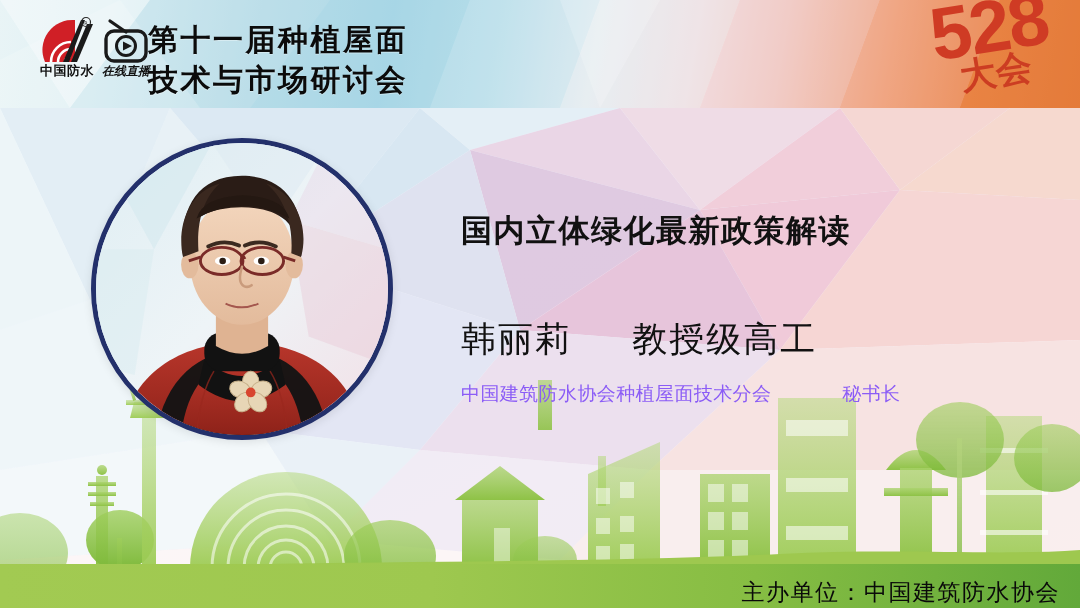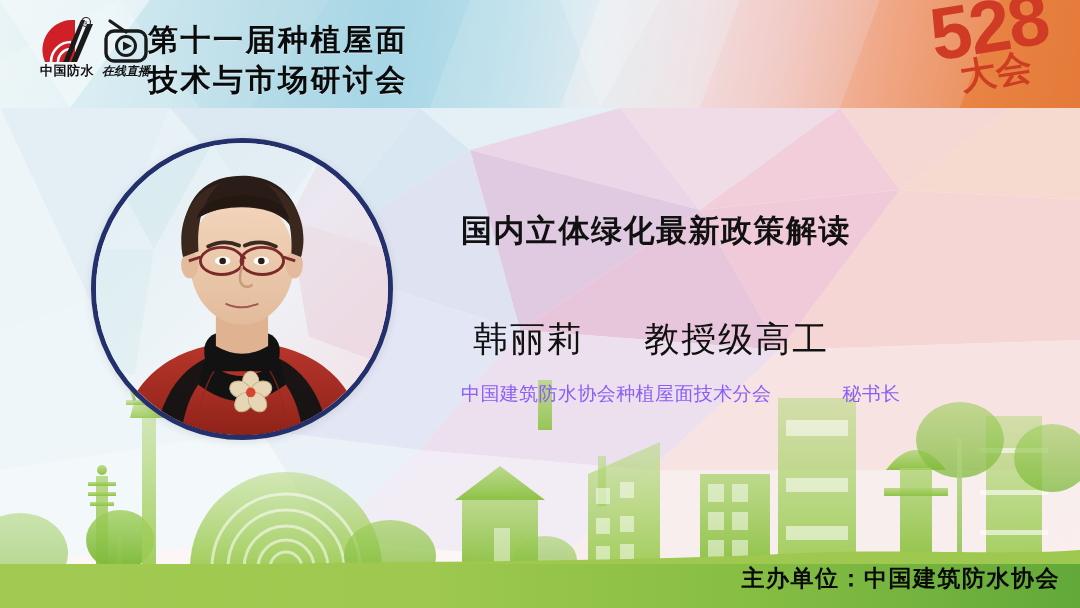--- a/index.html
+++ b/index.html
@@ -98,35 +98,35 @@
   #talk-title {
     position:absolute; left:461px; top:210px;
     font-size:31px; font-weight:bold; color:#111;
     letter-spacing:1.5px; white-space:nowrap;
     font-family:"DejaVu Sans",sans-serif;
     text-align:right;
   }
   #speaker-name {
     position:absolute; left:461px; top:316px;
     font-size:35px; color:#111; letter-spacing:2px;
-    white-space:nowrap; font-family:"DejaVu Sans",sans-serif;margin-left:12px;
+    white-space:nowrap; font-family:"DejaVu Sans",sans-serif;
   }
   .affil {
     position:absolute; left:461px;
     font-size:19px; color:#8b5cf6; letter-spacing:0.4px;
     white-space:nowrap; font-family:"DejaVu Sans",sans-serif;
   }
   #affil-1 { top:381px; }
   #affil-2 { top:418px; }
   .affil .gap { display:inline-block; width:58px; }
   .affil .gap-sm { display:inline-block; width:42px; }
 
   #organizer {
-    position:absolute; right:20px; bottom:14px;
-    font-size:23px; font-weight:bold; color:#0a0a0a;
+    position:absolute; right:20px; bottom:0;
+    font-size:23px; font-weight:normal; color:#0a0a0a;
     letter-spacing:1.5px; white-space:nowrap;
     font-family:"DejaVu Sans",sans-serif;
   }
 </style>
 </head>
 <body>
 
 <div id="stage">
 
   <svg id="bg-poly" viewBox="0 0 1080 608" preserveAspectRatio="none">

